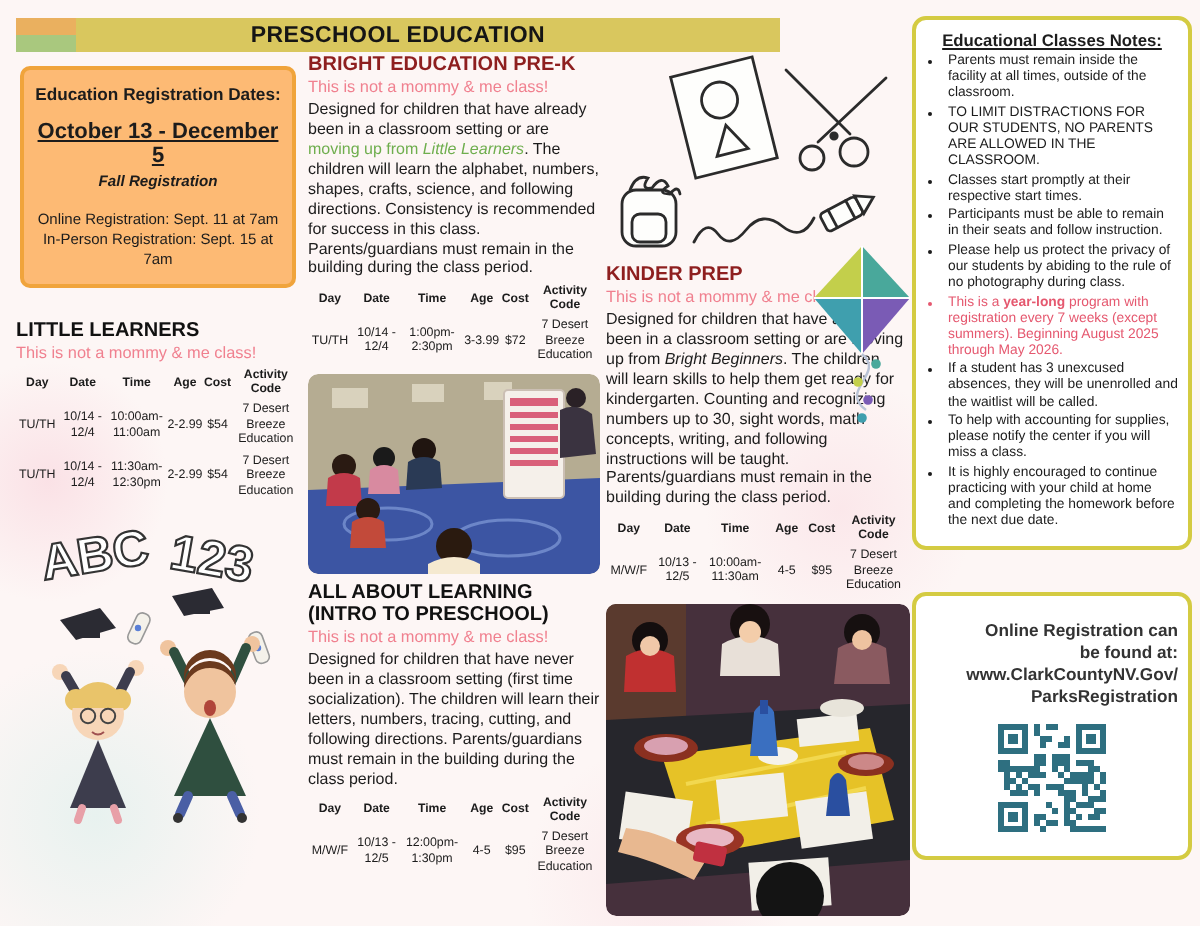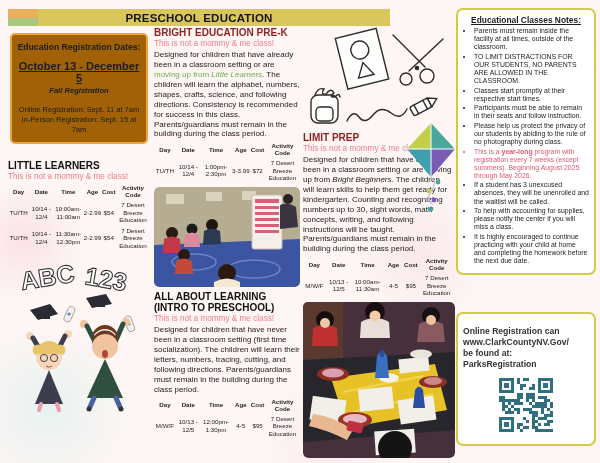--- a/index.html
+++ b/index.html
@@ -23,21 +23,21 @@
     content:"";position:absolute;left:0;top:0;width:30px;height:100%;
     background:linear-gradient(#eab05f 0 50%, #a9c87e 50% 100%);
   }
   .col{position:absolute}
   .col1{left:8px;top:30px;width:142px}
   .col2{left:154px;top:27px;width:146px}
   .col3{left:303px;top:27px;width:152px}
   .col4{left:456px;top:8px;width:140px}
 
   .reg-box{
-    box-sizing:border-box;background:#a16207;border:2px solid #f0a43c;border-radius:5px;
+    box-sizing:border-box;background:#fdba74;border:2px solid #f0a43c;border-radius:5px;
     padding:7px 4px 8px;text-align:center;margin:3px 2px 16px;
   }
   .reg-title{font-size:8.6px;font-weight:bold;margin-bottom:8px}
   .reg-dates{font-size:11px;font-weight:bold;text-decoration:underline;margin-bottom:2px}
   .reg-season{font-size:7.6px;font-weight:bold;font-style:italic;margin-bottom:10px}
   .reg-line{font-size:7.5px;line-height:1.3}
 
   h2{margin:0 0 1px;font-size:10px;line-height:1.12;color:#111}
   h2.maroon{color:#8e1f1f}
   .tag{margin:0 0 2px;font-size:8.2px;color:#f0808f;line-height:1.1}
@@ -55,21 +55,21 @@
   .ybox{
     box-sizing:border-box;background:#fff;border:2px solid #d4cb42;border-radius:7px;
     padding:5px 5px 6px;width:100%;
   }
   .notes-title{font-size:8.4px;font-weight:bold;text-decoration:underline;text-align:center;margin-bottom:2px}
   ul.notes{margin:0;padding-left:11px;list-style:disc}
   ul.notes li{font-size:6.9px;line-height:1.17;margin-bottom:1.5px}
   li.hl{color:#e5586f}
   li.hl b{font-weight:bold}
 
-  .online-box{margin-top:37px;text-align:left;padding-top:12px;padding-bottom:12px}
+  .online-box{margin-top:21px;text-align:right;padding-top:12px;padding-bottom:12px}
   .online-text{font-size:8.6px;font-weight:bold;color:#333;line-height:1.3}
   .qr{position:relative;width:54px;height:54px;background:#fff;margin:8px auto 0}
   .qr i{position:absolute;width:3px;height:3px;background:#2e6f80}
   .qr .f{position:absolute;box-sizing:border-box;width:15px;height:15px;border:3px solid #2e6f80;background:#fff}
   .qr .f::after{content:"";position:absolute;inset:2px;background:#2e6f80}
   .qr .f.tl{left:0;top:0}.qr .f.tr{right:0;top:0}.qr .f.bl{left:0;bottom:0}
 
   .kite{position:absolute;right:-8px;top:92px}
   .kp-wrap{position:relative}
   .kp-body{padding-right:2px}
@@ -295,21 +295,21 @@
           <g transform="rotate(-28 120 80)">
             <rect x="108" y="74" width="20" height="10" rx="2" fill="#fefefc"></rect>
             <polygon points="128,74 136,79 128,84" fill="#fefefc"></polygon>
             <path d="M113,74 v10 M123,74 v10"></path>
           </g>
         </g>
       </g>
     </svg>
 
     <section>
-      <h2 class="maroon">LIMIT PREP</h2>
+      <h2 class="maroon">KINDER PREP</h2>
       <p class="tag">This is not a mommy &amp; me class!</p>
       <p class="body kp-body"><span>Designed for children that have already been in a classroom setting or are moving up from </span><span class="it">Bright Beginners</span><span>. The children will learn skills to help them get ready for kindergarten. Counting and recognizing numbers up to 30, sight words, math concepts, writing, and following instructions will be taught. Parents/guardians must remain in the building during the class period.</span></p>
       <table class="sched">
         <thead>
             <tr>
           <th class="w-day">Day</th>
           <th class="w-date">Date</th>
           <th class="w-time">Time</th>
           <th class="w-age">Age</th>
           <th class="w-cost">Cost</th>
@@ -401,22 +401,22 @@
         <li class="hl"><span>This is a </span><b>year-long</b><span> program with registration every 7 weeks (except summers). Beginning August 2025 through May 2026.</span></li>
         <li>If a student has 3 unexcused absences, they will be unenrolled and the waitlist will be called.</li>
         <li>To help with accounting for supplies, please notify the center if you will miss a class.</li>
         <li>It is highly encouraged to continue practicing with your child at home and completing the homework before the next due date.</li>
       </ul>
     </div>
 
     <div class="ybox online-box">
       <div class="online-text">
         <div>Online Registration can</div>
+        <div>be found at:</div>
         <div>www.ClarkCountyNV.Gov/</div>
-        <div>be found at:</div>
         <div>ParksRegistration</div>
       </div>
       <div class="qr">
         <div class="f tl"></div>
         <div class="f tr"></div>
         <div class="f bl"></div>
         <div style="position:absolute;inset:0">
             <i style="left: 18px; top: 0px;"></i>
             <i style="left: 24px; top: 0px;"></i>
             <i style="left: 27px; top: 0px;"></i>

